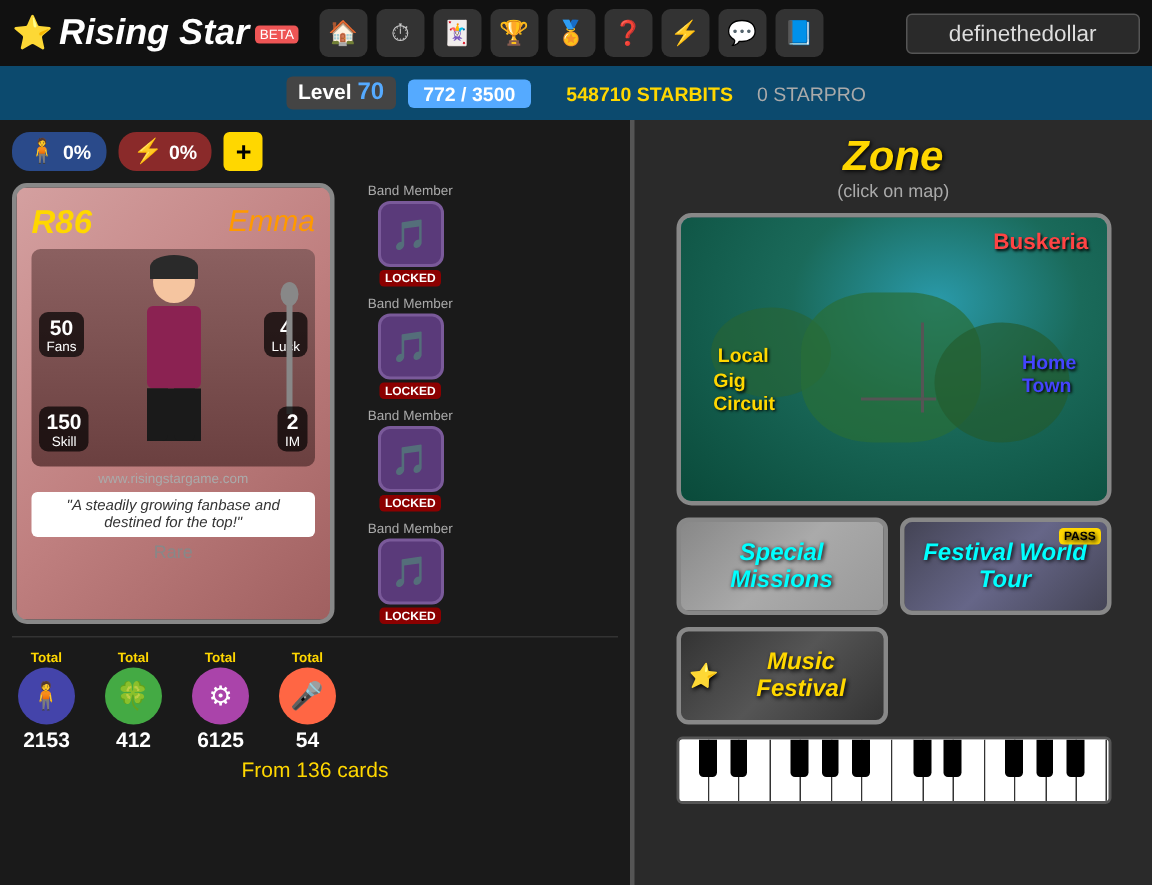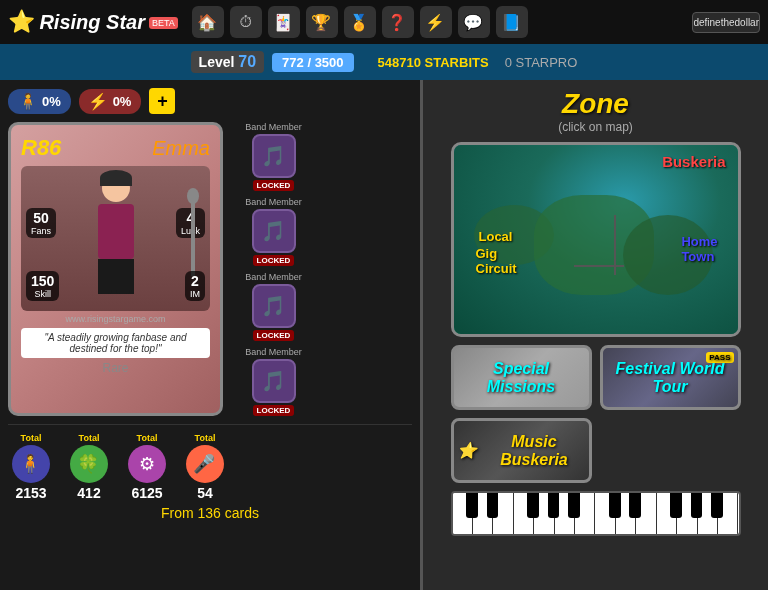--- a/index.html
+++ b/index.html
@@ -26,21 +26,21 @@
       align-items: center;
       gap: 4px;
       margin-right: 8px;
     }
     .logo-star {
       color: #FFD700;
       font-size: 22px;
     }
     .logo-text {
       color: white;
-      font-size: 20px;
+      font-size: 24px;
       font-weight: bold;
       font-style: italic;
     }
     .beta-badge {
       background: #e55;
       color: white;
       font-size: 9px;
       padding: 1px 3px;
       border-radius: 3px;
       vertical-align: top;
@@ -55,23 +55,23 @@
       align-items: center;
       justify-content: center;
       cursor: pointer;
       font-size: 16px;
       color: #ccc;
     }
     .user-badge {
       margin-left: auto;
       background: #2a2a2a;
       border: 1px solid #555;
-      padding: 4px 0;
+      padding: 4px 28px;
       border-radius: 4px;
-      font-size: 10px;
+      font-size: 15px;
       color: #ddd;
     }
 
     
     .level-bar {
       background: #0c4a6e;
       display: flex;
       align-items: center;
       justify-content: center;
       gap: 8px;
@@ -714,21 +714,21 @@
     <div class="mission-buttons">
       <div class="mission-btn special-missions-btn">
         <span>Special Missions</span>
       </div>
       <div class="mission-btn festival-btn">
         <span class="festival-pass">PASS</span>
         <span>Festival World Tour</span>
       </div>
       <div class="mission-btn music-promoter-btn">
         <span style="margin-right:6px;">⭐</span>
-        <span>Music Buskeria</span>
+        <span>Music Festival</span>
       </div>
     </div>
 
     <div class="piano-strip">
       <div class="white-key">
           <div class="black-key"></div>
         </div>
       <div class="white-key">
           <div class="black-key"></div>
         </div>

